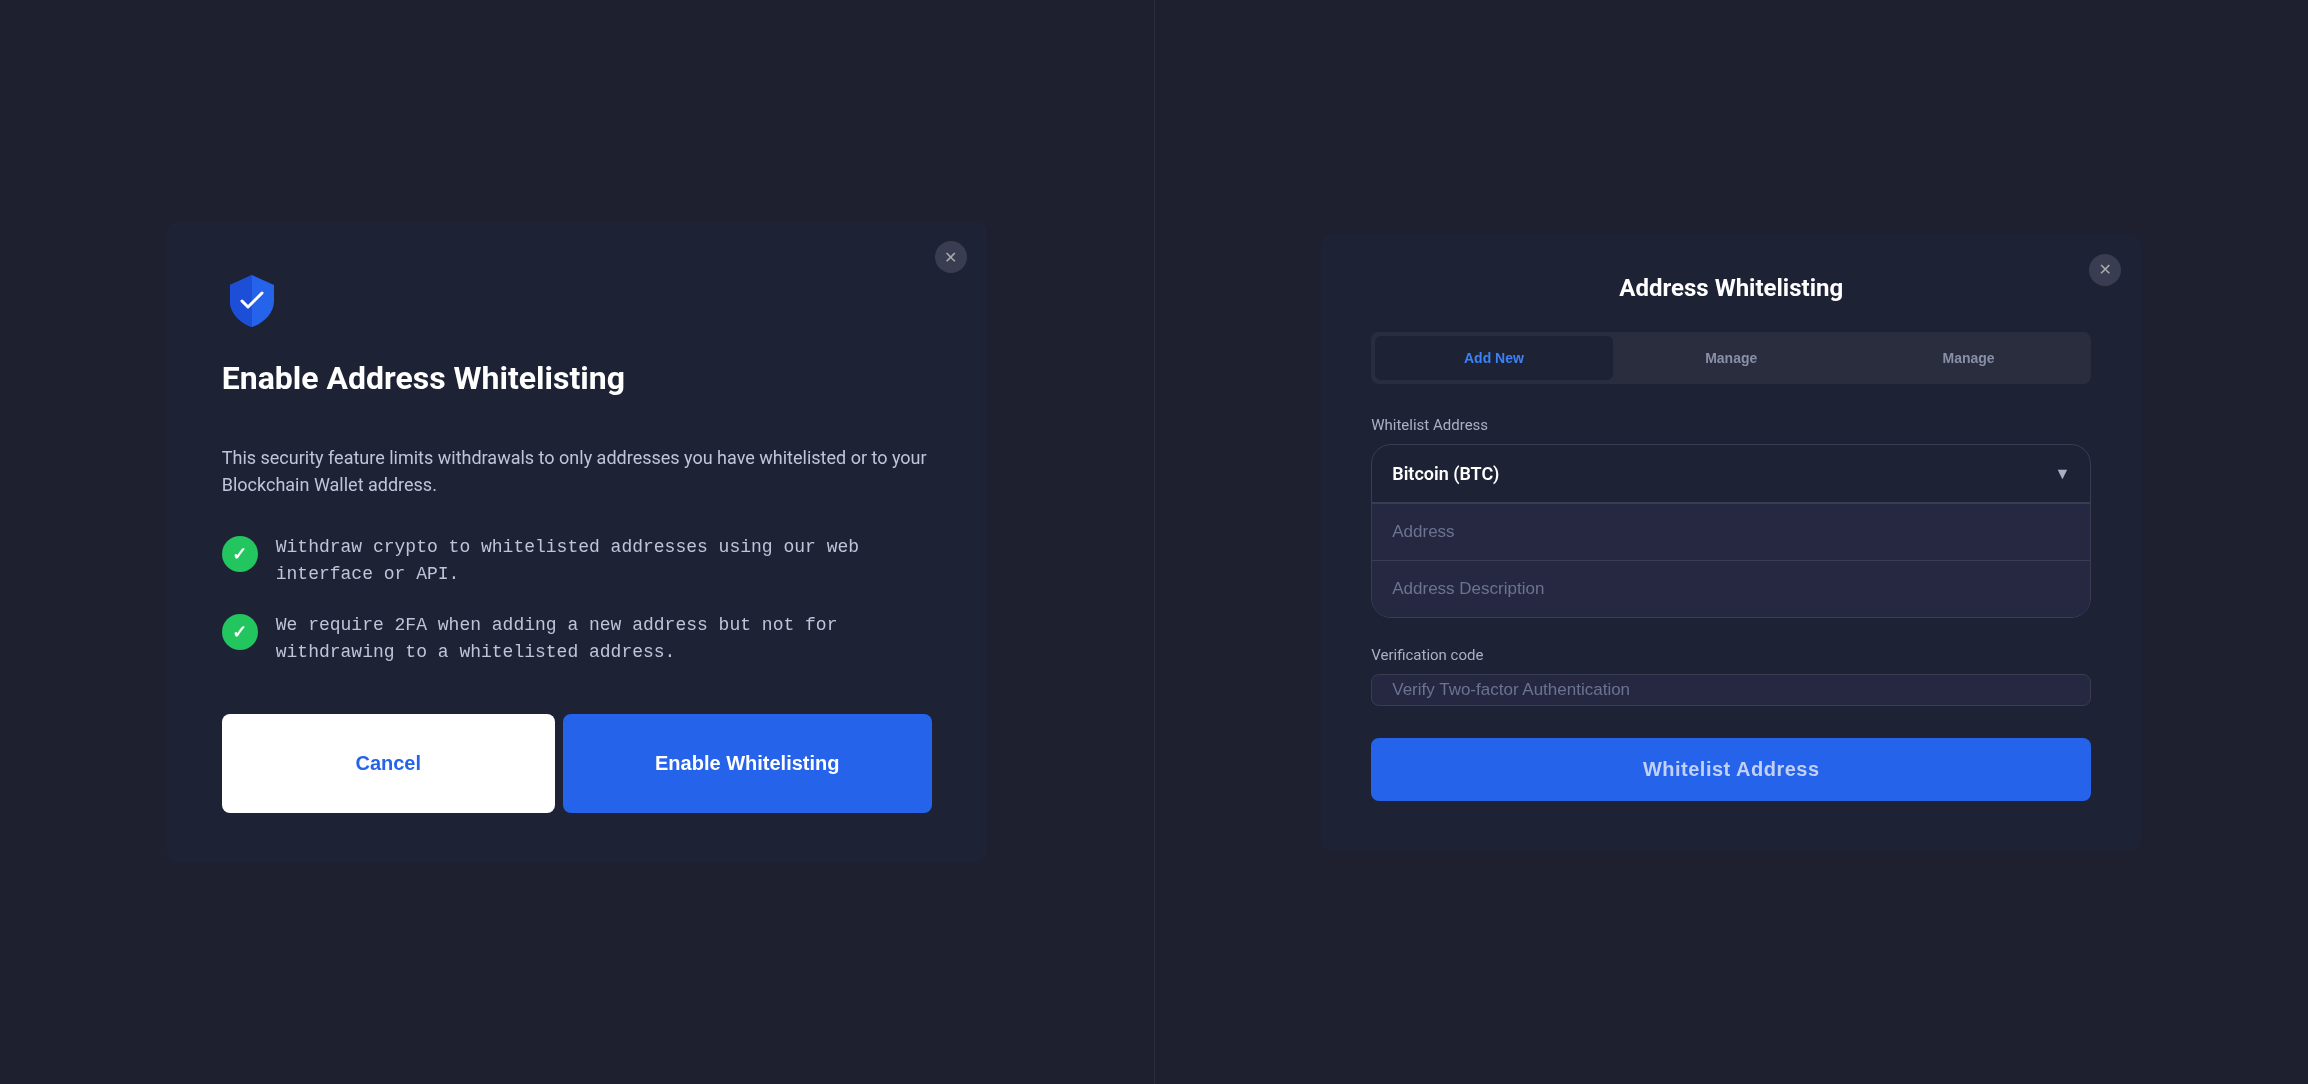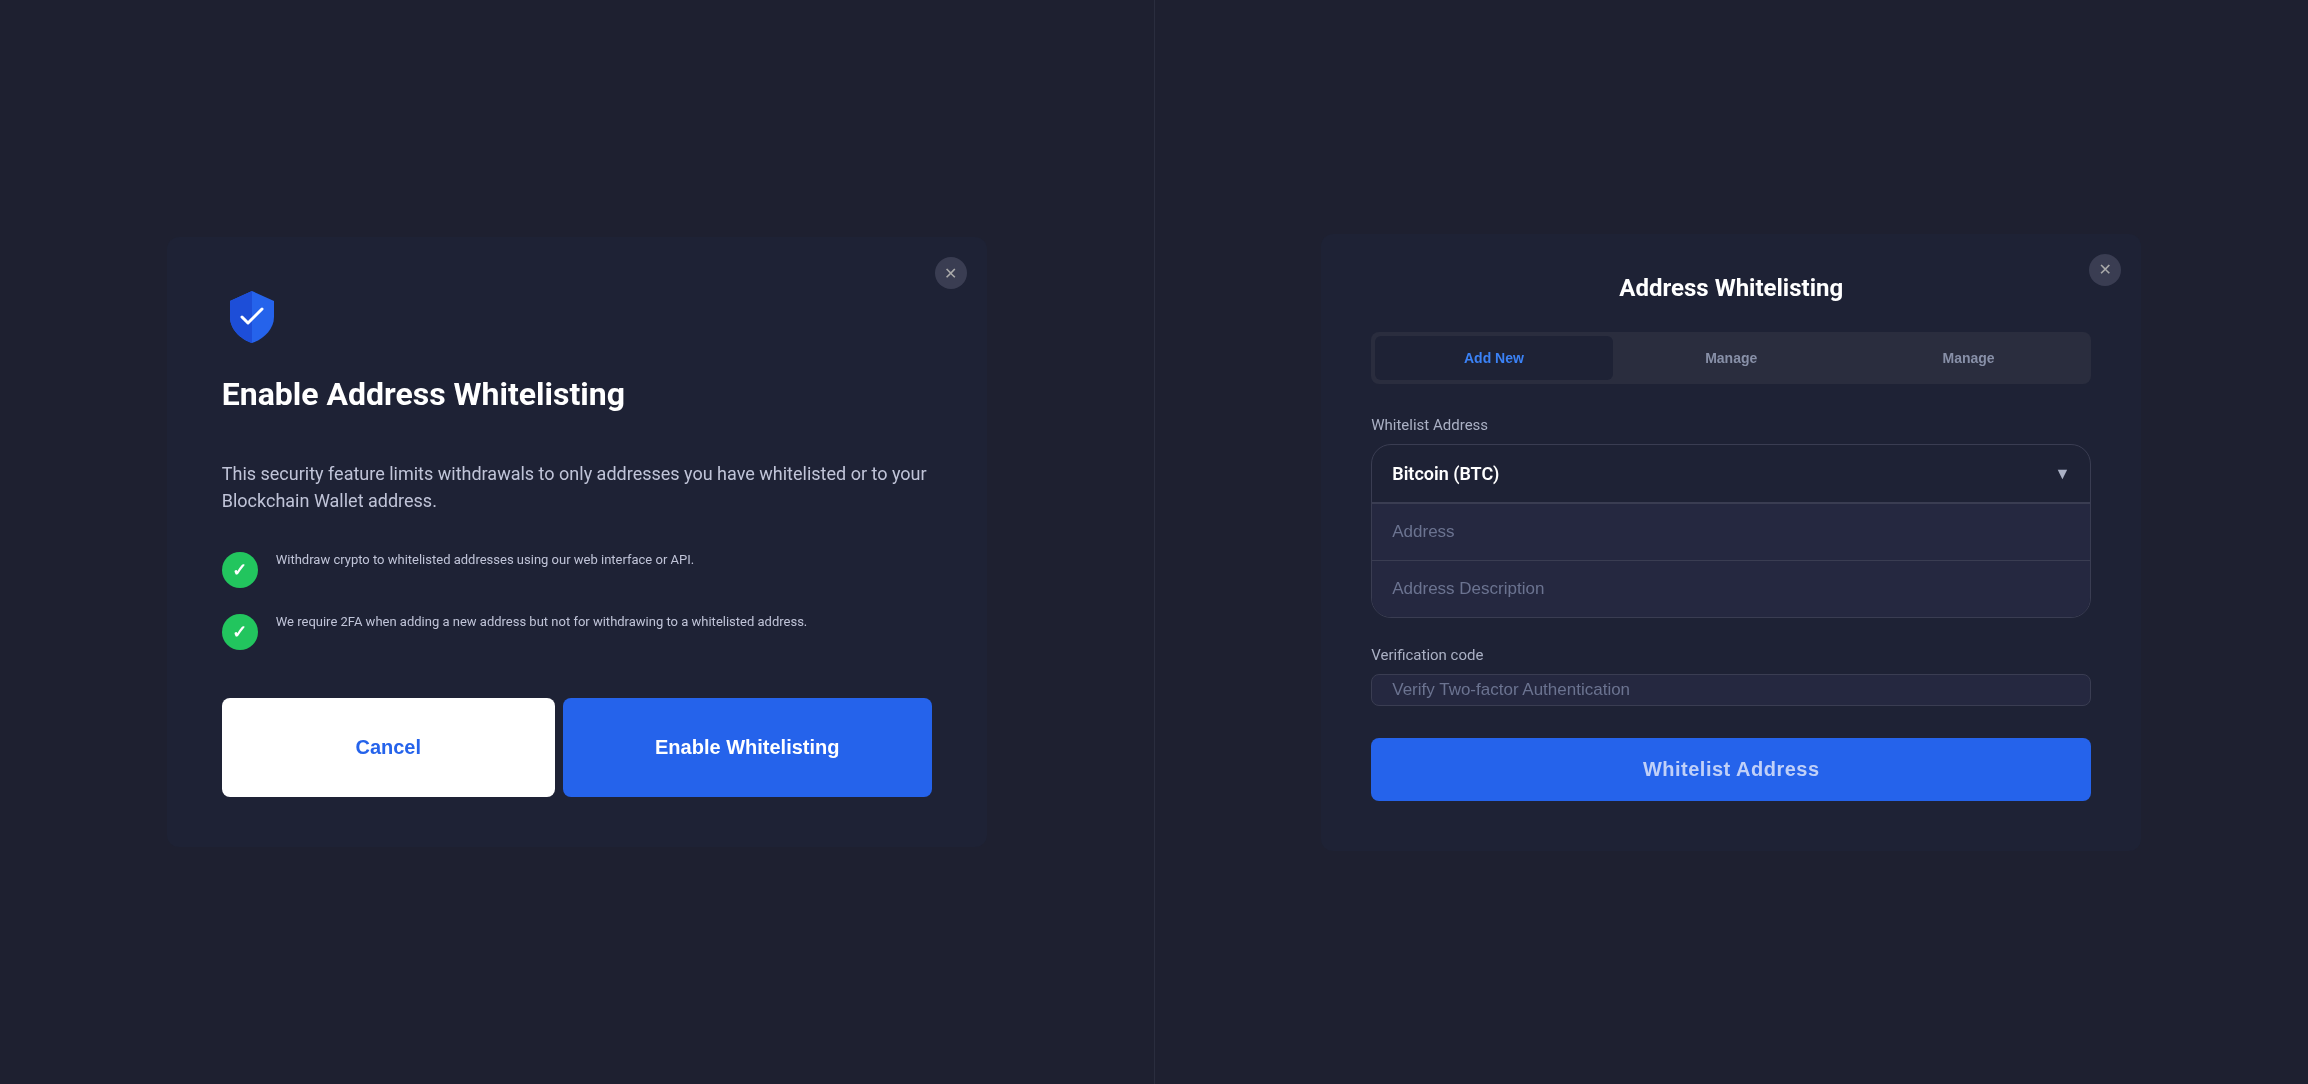--- a/index.html
+++ b/index.html
@@ -102,23 +102,24 @@
     }
 
     .check-circle::after {
       content: '✓';
       color: #fff;
       font-size: 18px;
       font-weight: 700;
     }
 
     .feature-text {
-      font-size: 13px;
+      font-size: 18px;
       color: #c0c4d8;
       line-height: 1.5;
+      font-family: Liberation Mono, monospace;
     }
 
     .button-row {
       display: flex;
       gap: 8px;
     }
 
     .btn-cancel {
       flex: 1;
       padding: 20px;

